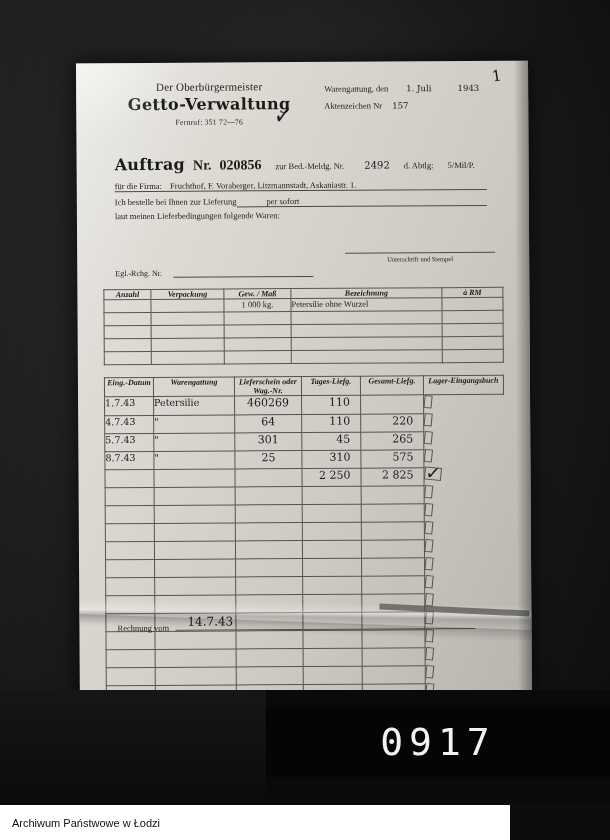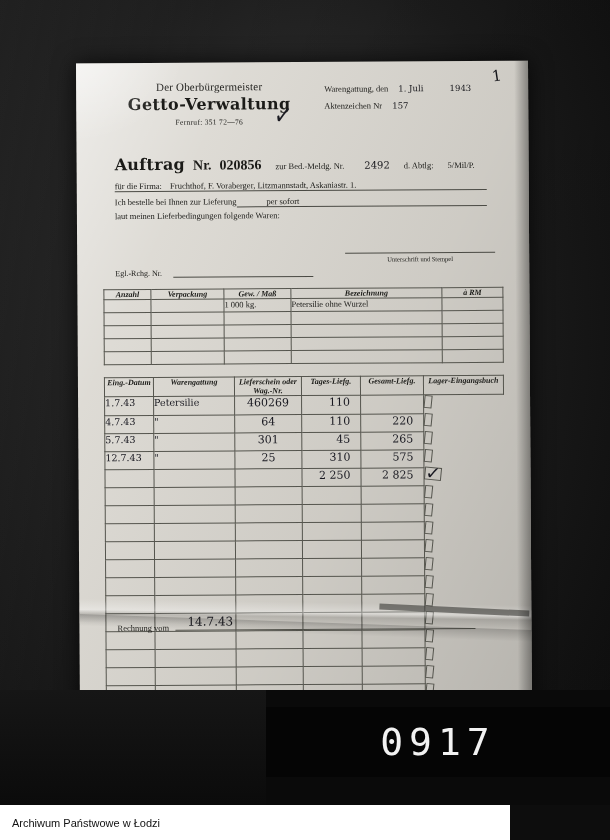--- a/index.html
+++ b/index.html
@@ -66,21 +66,21 @@
   .egl{position:absolute;left:38px;top:206px;font-size:8px;}
 
   
   table.grid{position:absolute;border-collapse:collapse;background:transparent;}
   table.grid td,table.grid th{border:1px solid #55554e;padding:0;vertical-align:top;}
   .thx{font-size:8px;text-align:center;padding:3px 0 3px;font-family:"Liberation Serif",serif;font-style:italic;}
 
   .t1{left:26px;top:226px;width:400px;}
   .t1 td{height:12px;}
   .cellpad{padding:1px 4px;font-size:8.5px;}
-  .cellpad.c{text-align:left;}
+  .cellpad.c{text-align:center;}
 
   .t2{left:26px;top:314px;width:400px;}
   .t2 td{height:11px;}
 
   
   .hwcell{font-family:"DejaVu Serif",serif;font-size:11px;color:#181820;padding:0 3px;}
   .hwcell.c{text-align:center;}
   .hwcell.r{text-align:right;padding-right:10px;}
   .hwsmall{font-size:9.5px;}
   .tick{font-family:"DejaVu Serif",serif;font-size:18px;line-height:10px;transform:rotate(6deg);display:inline-block;}
@@ -131,21 +131,21 @@
 
       <div class="hdr">
         <div class="hdr-left">
           <div class="h-line1">Der Oberbürgermeister</div>
           <div class="h-line2">Getto-Verwaltung</div>
           <div class="h-line3">Fernruf: 351 72—76</div>
         </div>
         <div class="hdr-right">
           <div class="r1">
             <span>Warengattung, den</span>
-            <span class="hw" style="margin-left:8px">1. Juli</span>
+            <span class="hw" style="margin-left:16px">1. Juli</span>
             <span class="hw" style="margin-left:24px">1943</span>
           </div>
           <div class="r2">
             <span>Aktenzeichen  Nr</span>
             <span class="hw" style="margin-left:8px">157</span>
           </div>
         </div>
       </div>
 
       <div class="checkmark hw">✓</div>
@@ -261,21 +261,21 @@
             </tr>
             <tr>
               <td class="hwcell hwsmall">5.7.43</td>
               <td class="hwcell hwsmall">"</td>
               <td class="hwcell c">301</td>
               <td class="hwcell r">45</td>
               <td class="hwcell r">265</td>
               <td class="hwcell c tick">&nbsp;</td>
             </tr>
             <tr>
-              <td class="hwcell hwsmall">12.7.43</td>
+              <td class="hwcell hwsmall">8.7.43</td>
               <td class="hwcell hwsmall">"</td>
               <td class="hwcell c">25</td>
               <td class="hwcell r">310</td>
               <td class="hwcell r">575</td>
               <td class="hwcell c tick">&nbsp;</td>
             </tr>
             <tr>
               <td class="hwcell hwsmall">&nbsp;</td>
               <td class="hwcell hwsmall">&nbsp;</td>
               <td class="hwcell c">&nbsp;</td>

